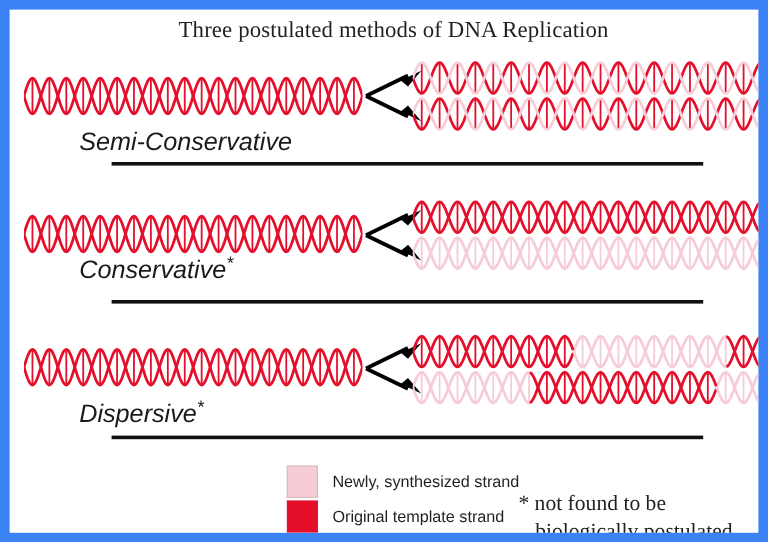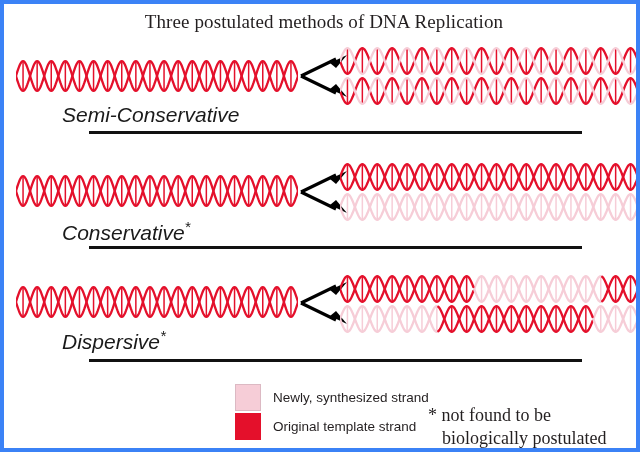--- a/index.html
+++ b/index.html
@@ -6,21 +6,21 @@
     margin: 0;
     padding: 0;
     background: #ffffff;
   }
   #page {
     position: relative;
     width: 640px;
     height: 452px;
     background: #ffffff;
     box-sizing: border-box;
-    border: 4px solid #3b82f6;
+    border: 8px solid #3b82f6;
     overflow: hidden;
     font-family: "Liberation Sans", sans-serif;
   }
 
   
   .title {
     position: absolute;
     left: 0;
     top: 7px;
     width: 640px;
@@ -73,21 +73,21 @@
   .mech-label {
     position: absolute;
     left: 58px;
     font-family: "Liberation Sans", sans-serif;
     font-size: 21px;
     color: #1a1a1a;
     white-space: nowrap;
     font-style: italic;
   }
   #panel-semi .mech-label         { top: 56px; }
-  #panel-conservative .mech-label { top: 56px; }
+  #panel-conservative .mech-label { top: 45px; }
   #panel-dispersive .mech-label   { top: 55px; }
   .mech-label .star { font-size: 15px; vertical-align: super; }
 
   .rule {
     position: absolute;
     left: 85px;
     width: 493px;
     height: 3px;
     background: #111111;
   }

